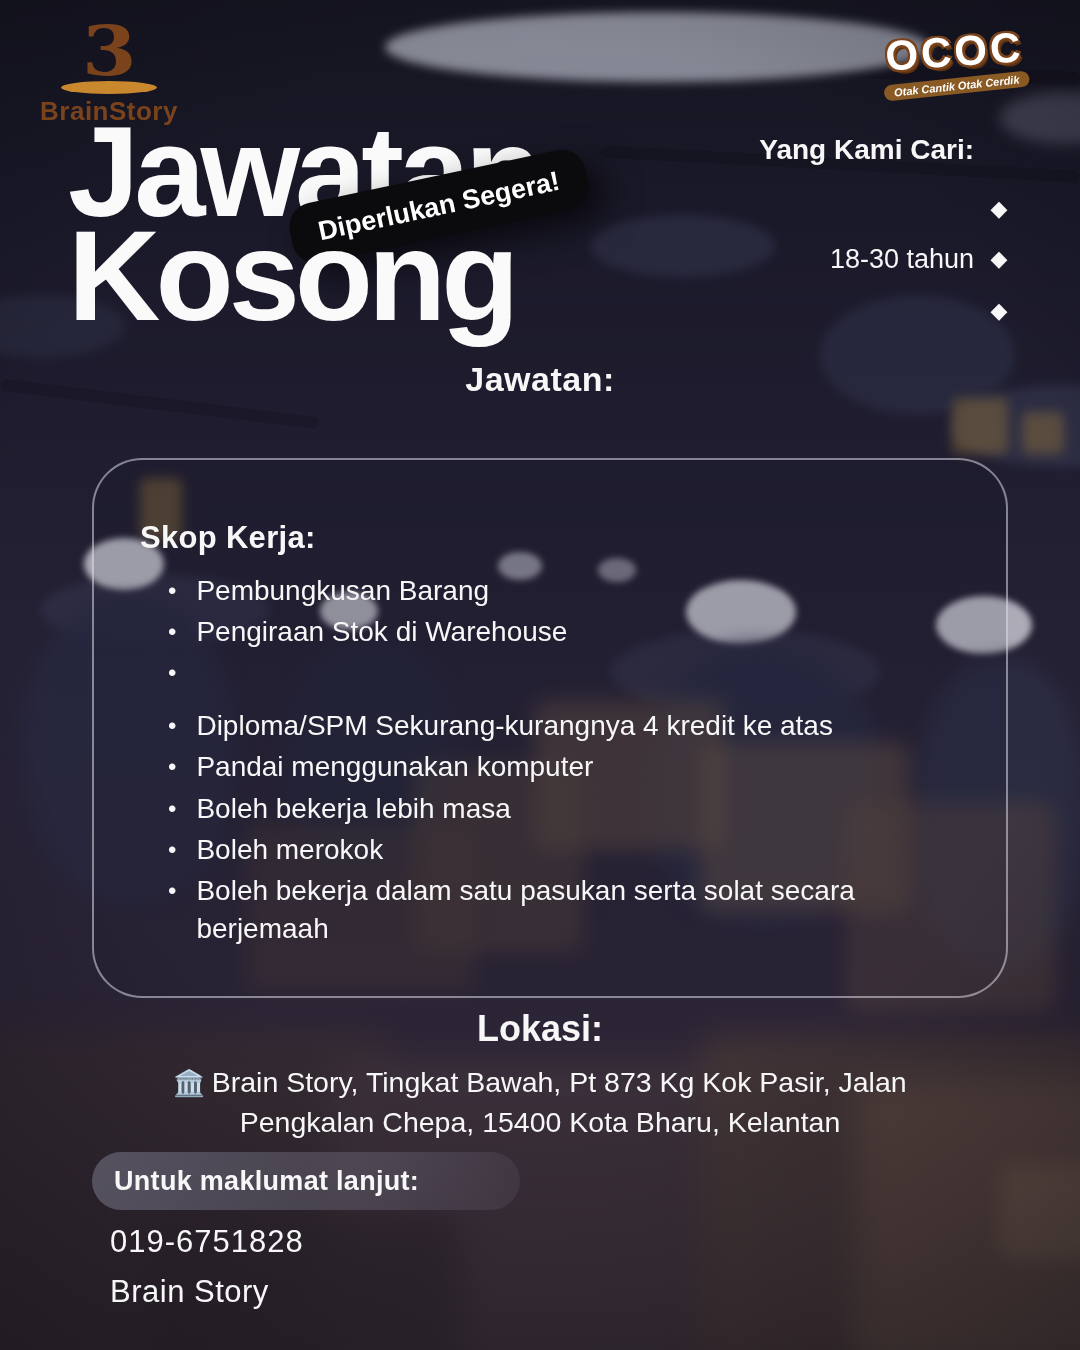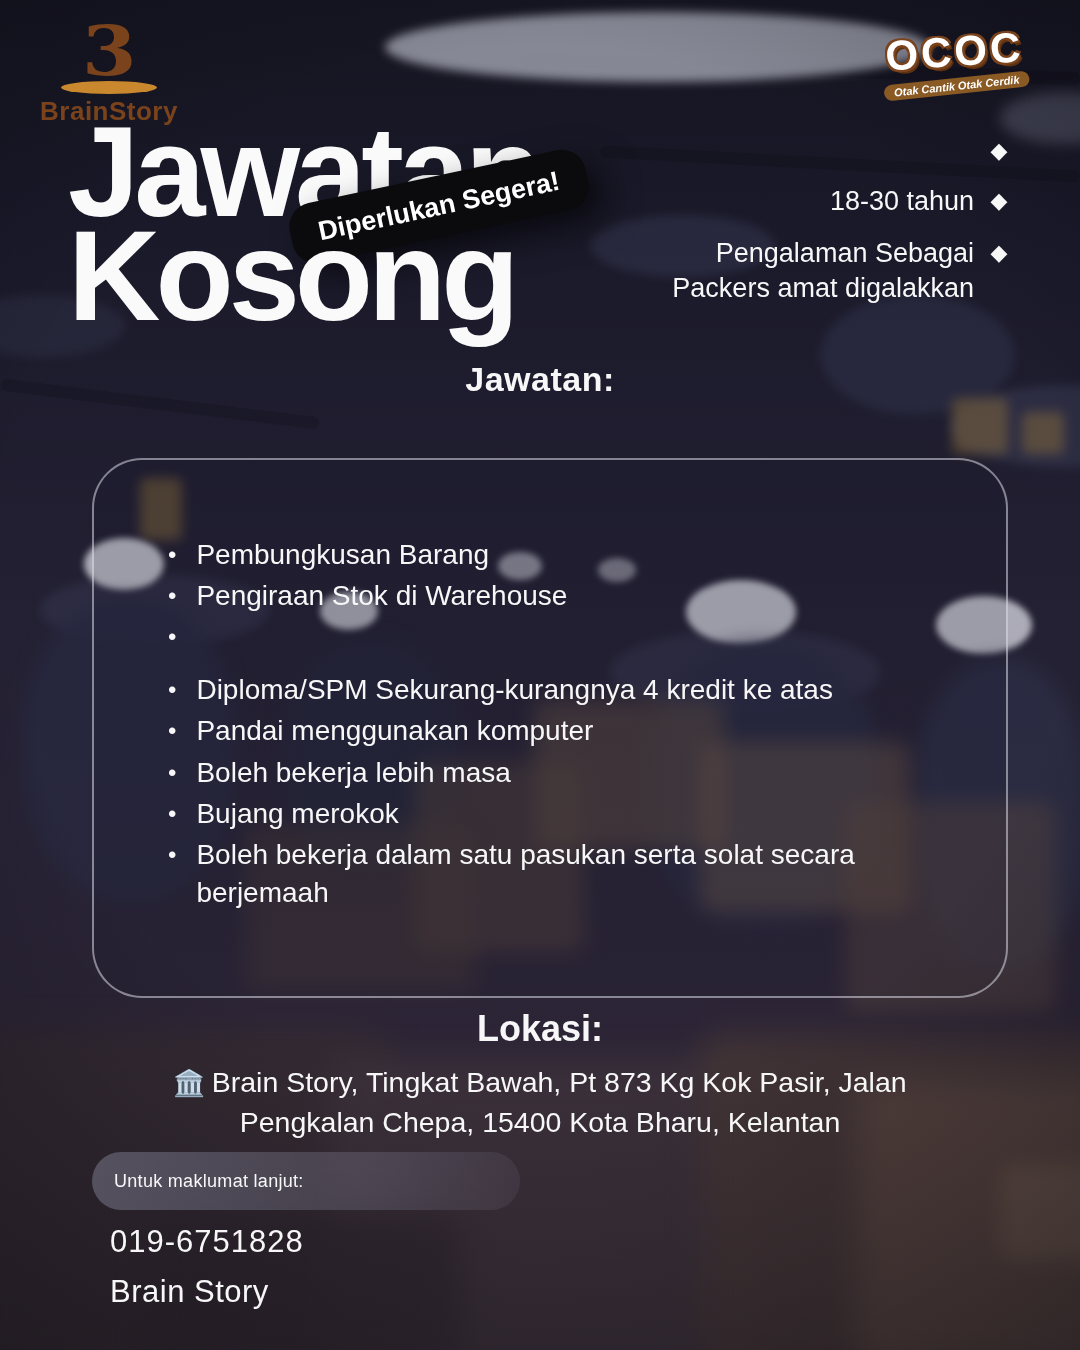--- a/index.html
+++ b/index.html
@@ -67,21 +67,21 @@
   .panel .crit-head{margin-top:36px;}
   
   .location{position:absolute;left:0;top:1008px;width:100%;text-align:center;}
   .location .head{font-size:36px;font-weight:bold;}
   .location .addr{font-size:28.5px;font-weight:300;line-height:1.42;max-width:850px;margin:12px auto 0 auto;}
   .location .bicon{font-size:26px;margin-right:6px;}
   
   .contact-pill{position:absolute;left:92px;top:1152px;width:428px;height:58px;border-radius:30px;
     background:linear-gradient(90deg,rgba(176,181,208,.32) 0%,rgba(176,181,208,.18) 70%,rgba(176,181,208,.08) 100%);
     display:flex;align-items:center;padding-left:22px;box-sizing:border-box;}
-  .contact-pill .txt{font-size:18px;font-weight:normal;letter-spacing:.3px;}
+  .contact-pill .txt{font-size:27px;font-weight:bold;letter-spacing:.3px;}
   .phone{position:absolute;left:110px;top:1224px;font-size:31px;font-weight:300;letter-spacing:1px;}
   .cname{position:absolute;left:110px;top:1274px;font-size:31px;font-weight:300;letter-spacing:.5px;}
 </style>
 </head>
 <body>
 
 <div class="poster">
 
   <div class="bg" aria-hidden="true">
     <div class="beam" style="left:520px;top:62px;width:560px;height:14px;transform:rotate(2deg);"></div>
@@ -137,38 +137,39 @@
     <div class="ococ">
       <div class="bubble">OCOC</div>
       <div class="tagline">Otak Cantik Otak Cerdik</div>
     </div>
 
     <div class="title-line title-1">Jawatan</div>
     <div class="badge">Diperlukan Segera!</div>
     <div class="title-line title-2">Kosong</div>
 
     <div class="wants">
+      <div class="head">Yang Kami Cari:</div>
       <div class="want-row">
         <span class="dia">◆</span>
       </div>
       <div class="want-row">
         <span class="txt">18-30 tahun</span>
         <span class="dia">◆</span>
       </div>
       <div class="want-row">
-        <span class="txt" style="max-width:330px;">Pengalaman Sebagai Packers amat digalakkan</span>
         <span class="dia">◆</span>
       </div>
     </div>
 
     <div class="position">
       <div class="label">Jawatan:</div>
     </div>
 
     <div class="panel">
+      <h3>Skop Kerja:</h3>
       <ul>
         <li>
           <span class="dot">•</span>
           <span>Pembungkusan Barang</span>
           </li>
         <li>
           <span class="dot">•</span>
           <span>Pengiraan Stok di Warehouse</span>
           </li>
         <li>
@@ -183,21 +184,21 @@
         <li>
           <span class="dot">•</span>
           <span>Pandai menggunakan komputer</span>
           </li>
         <li>
           <span class="dot">•</span>
           <span>Boleh bekerja lebih masa</span>
           </li>
         <li>
           <span class="dot">•</span>
-          <span>Bujang merokok</span>
+          <span>Boleh merokok</span>
           </li>
         <li>
           <span class="dot">•</span>
           <span style="max-width:760px;">Boleh bekerja dalam satu pasukan serta solat secara berjemaah</span>
           </li>
       </ul>
     </div>
 
     <div class="location">
       <div class="head">Lokasi:</div>

